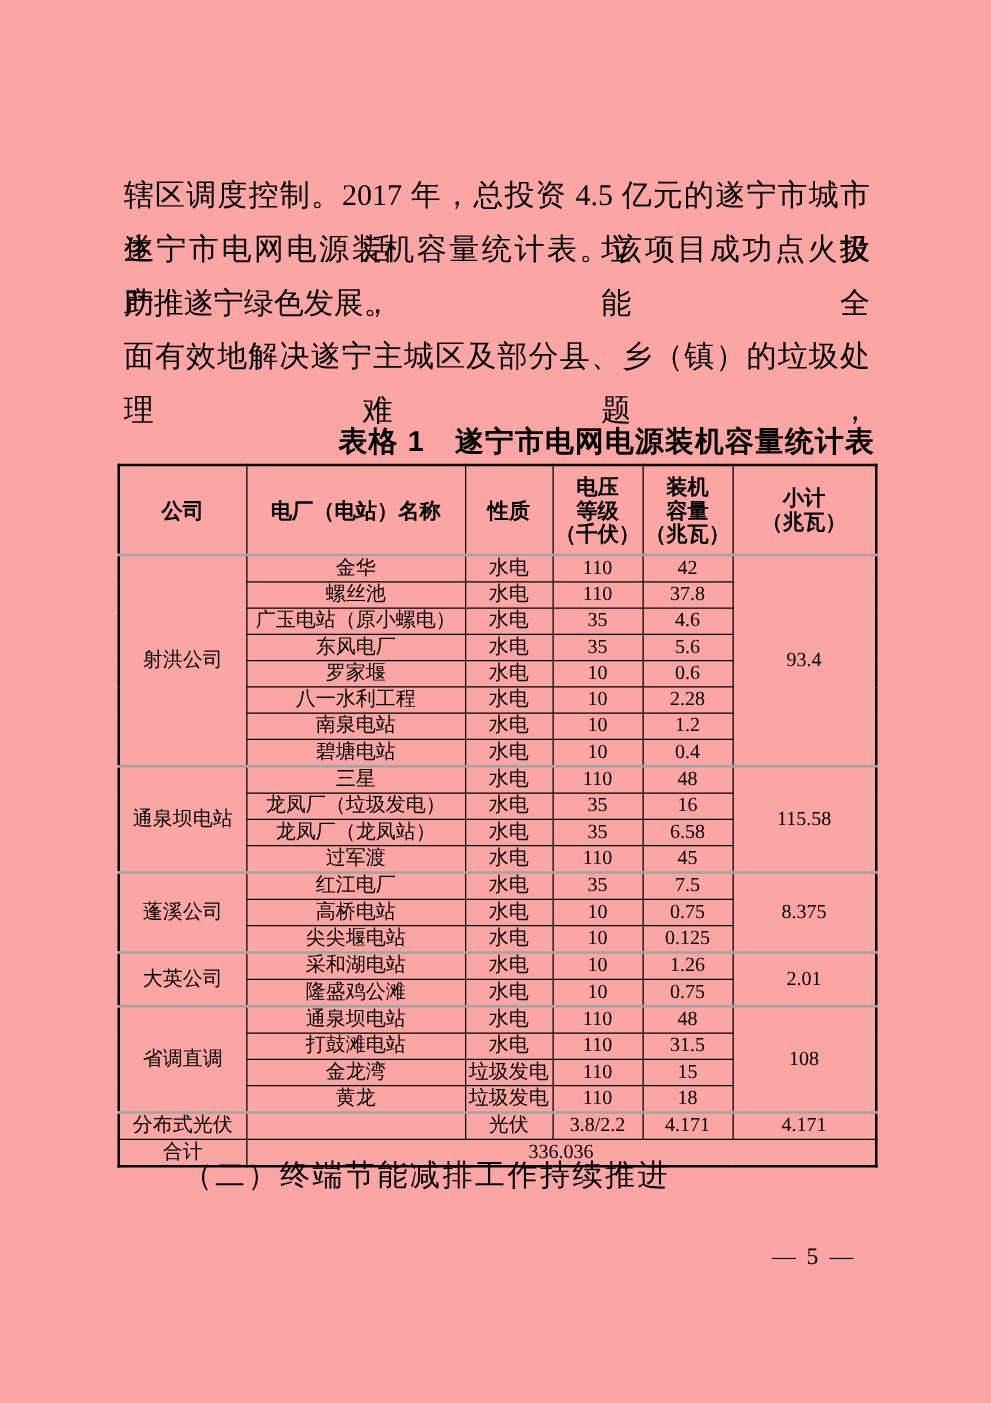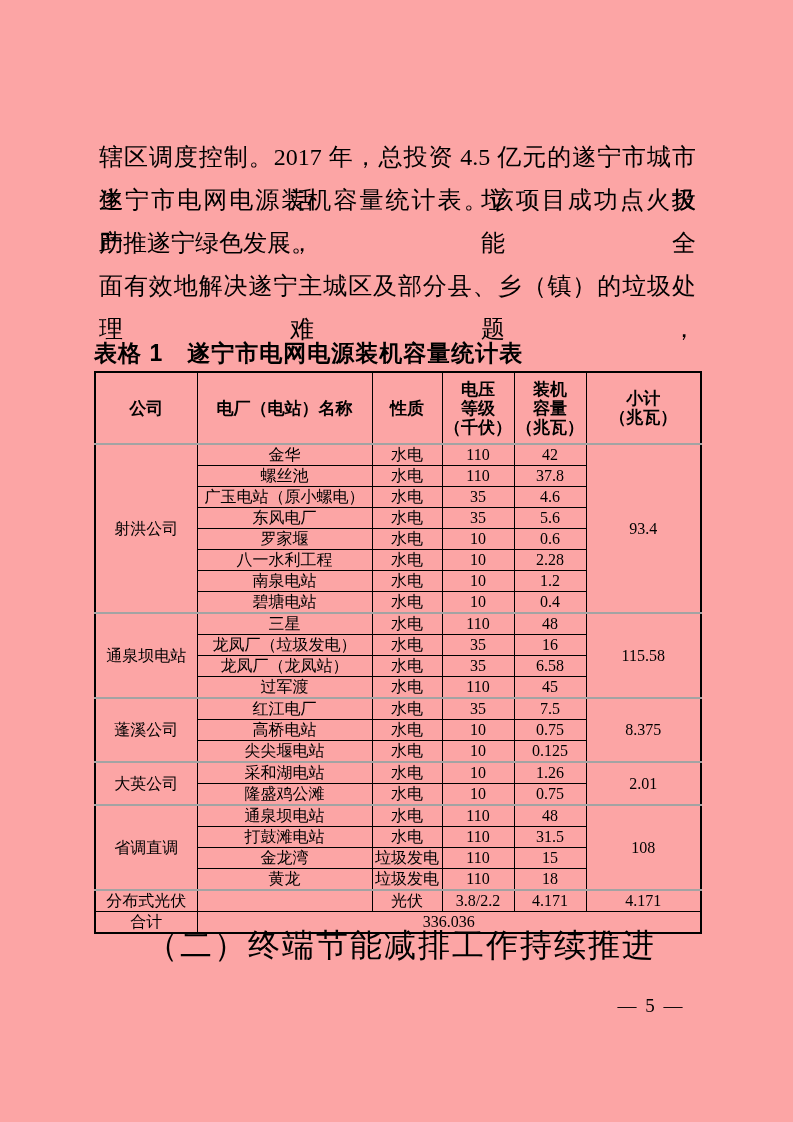--- a/index.html
+++ b/index.html
@@ -23,21 +23,21 @@
     text-align:justify;
     text-align-last:justify;
     text-justify:distribute;
   }
   .paragraph .line.last {
     text-align-last:left;
   }
   
   .table-caption {
     position:absolute; left:94px; top:338px; width:606px;
-    text-align:left;
+    text-align:right;
     font-family:"Liberation Sans", sans-serif;
     font-weight:bold;
     font-size:23px;
     letter-spacing:1px;
   }
   
   table.cap-table {
     position:absolute; left:94px; top:371px; width:606px;
     border-collapse:collapse;
     table-layout:fixed;
@@ -62,21 +62,21 @@
     font-size:16px;
     line-height:20px;
     font-weight:normal;
   }
   .cap-table tbody td.subtotal-cell,
   .cap-table tbody td.company-cell { font-size:16px; }
   .cap-table tr.group-start td { border-top:2px solid #a3a3a3; }
   
   .section-heading {
     position:absolute; left:146px; top:924px;
-    font-size:32px;
+    font-size:24px;
     letter-spacing:2px;
   }
   
   .footer {
     position:absolute; left:596px; top:995px; width:110px;
     text-align:center;
     font-size:19px;
     letter-spacing:2px;
   }
 </style>

